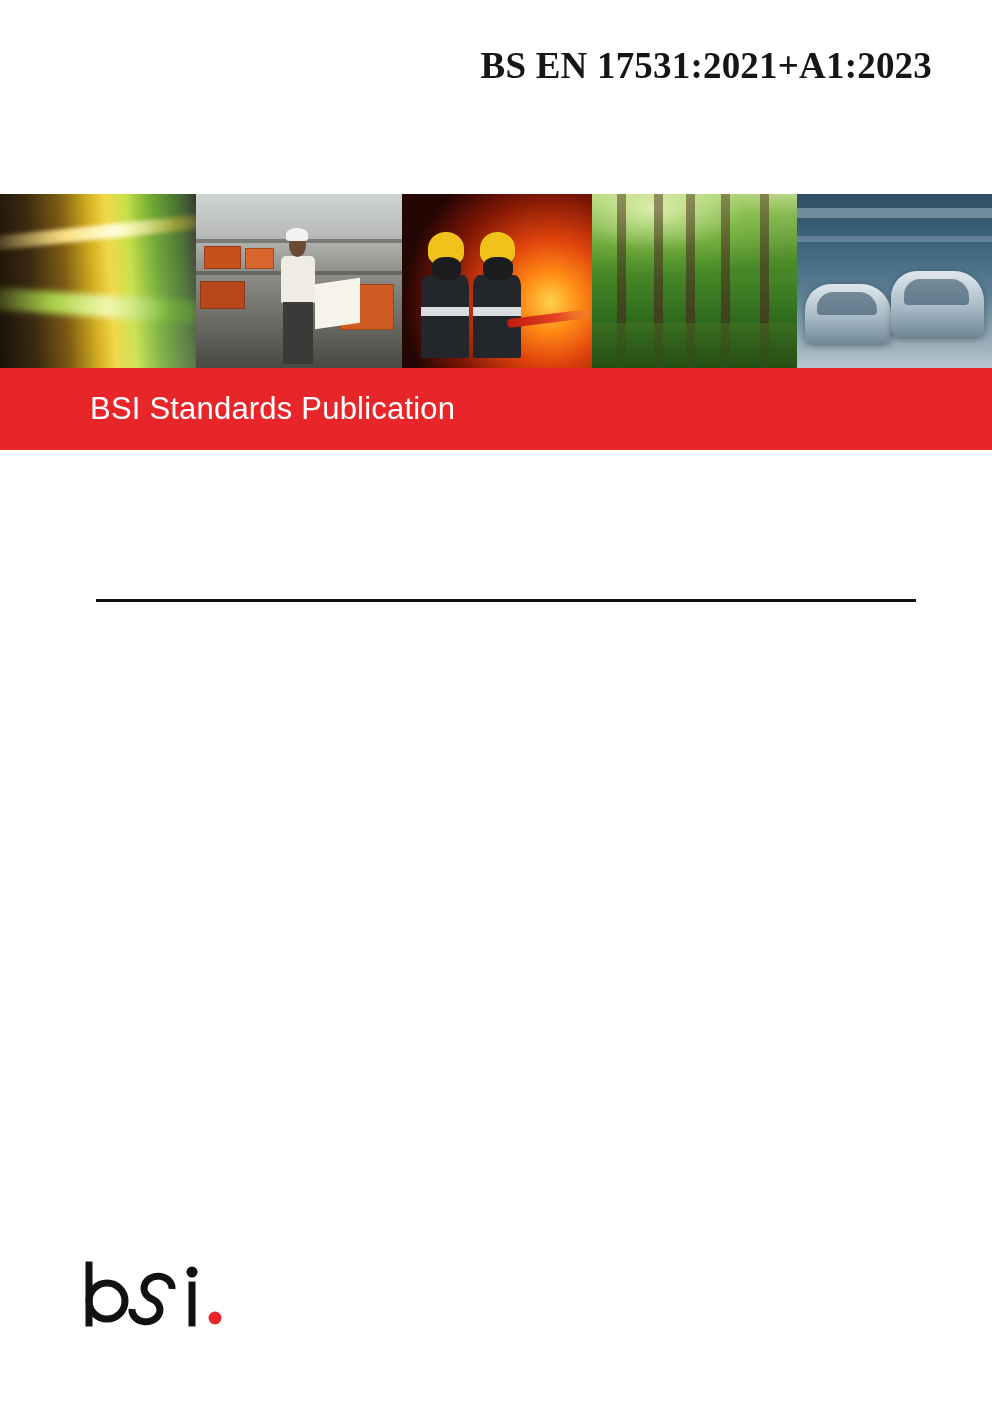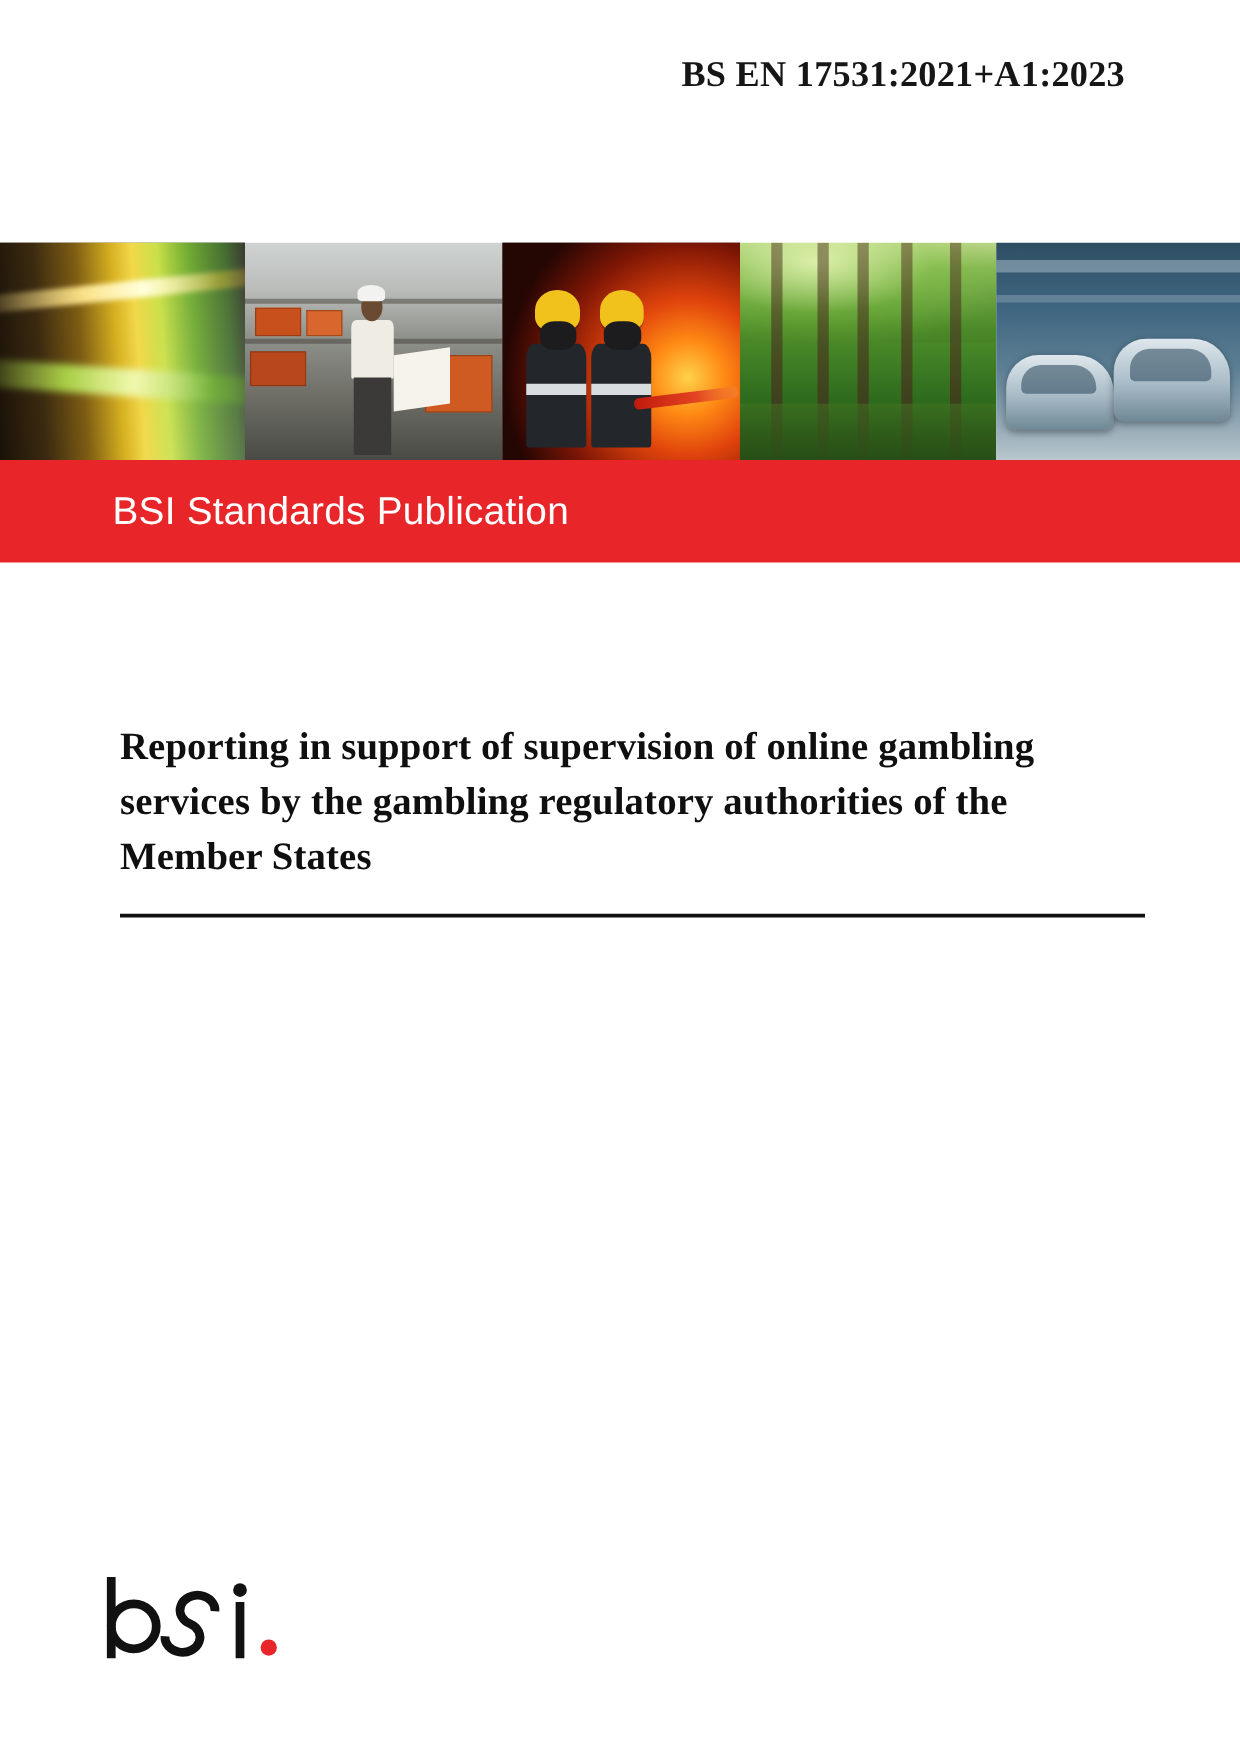--- a/index.html
+++ b/index.html
@@ -12,23 +12,23 @@
     height: 1403px;
     position: relative;
     font-family: "Liberation Sans", sans-serif;
     overflow: hidden;
   }
 
   
   .doc-number {
     position: absolute;
     top: 44px;
-    right: 92px;
+    right: 60px;
     font-family: "Liberation Serif", serif;
-    font-size: 29px;
+    font-size: 37px;
     font-weight: bold;
     color: #161616;
     letter-spacing: 0.2px;
     white-space: nowrap;
   }
 
   
   .image-strip {
     position: absolute;
     top: 194px;
@@ -345,21 +345,20 @@
     </div>
   </div>
 
 </div>
 
 <div class="red-banner">
   <span class="banner-text">BSI Standards Publication</span>
 </div>
 
 <div class="title-block">
-  <h1 class="doc-title">Reporting in support of supervision of online gambling services by the gambling regulatory authorities of the Member States</h1>
   <div class="title-rule"></div>
 </div>
 
 <div class="bsi-logo">
   <svg width="150" height="80" viewBox="0 0 150 80" xmlns="http://www.w3.org/2000/svg" aria-hidden="true">
     <g fill="none" stroke="#111111" stroke-width="7">
 
       <path d="M7 4 V62" stroke-linecap="square"></path>
       <path d="M7 40 a18 18 0 1 0 36 0 a18 18 0 1 0 -36 0"></path>
 

